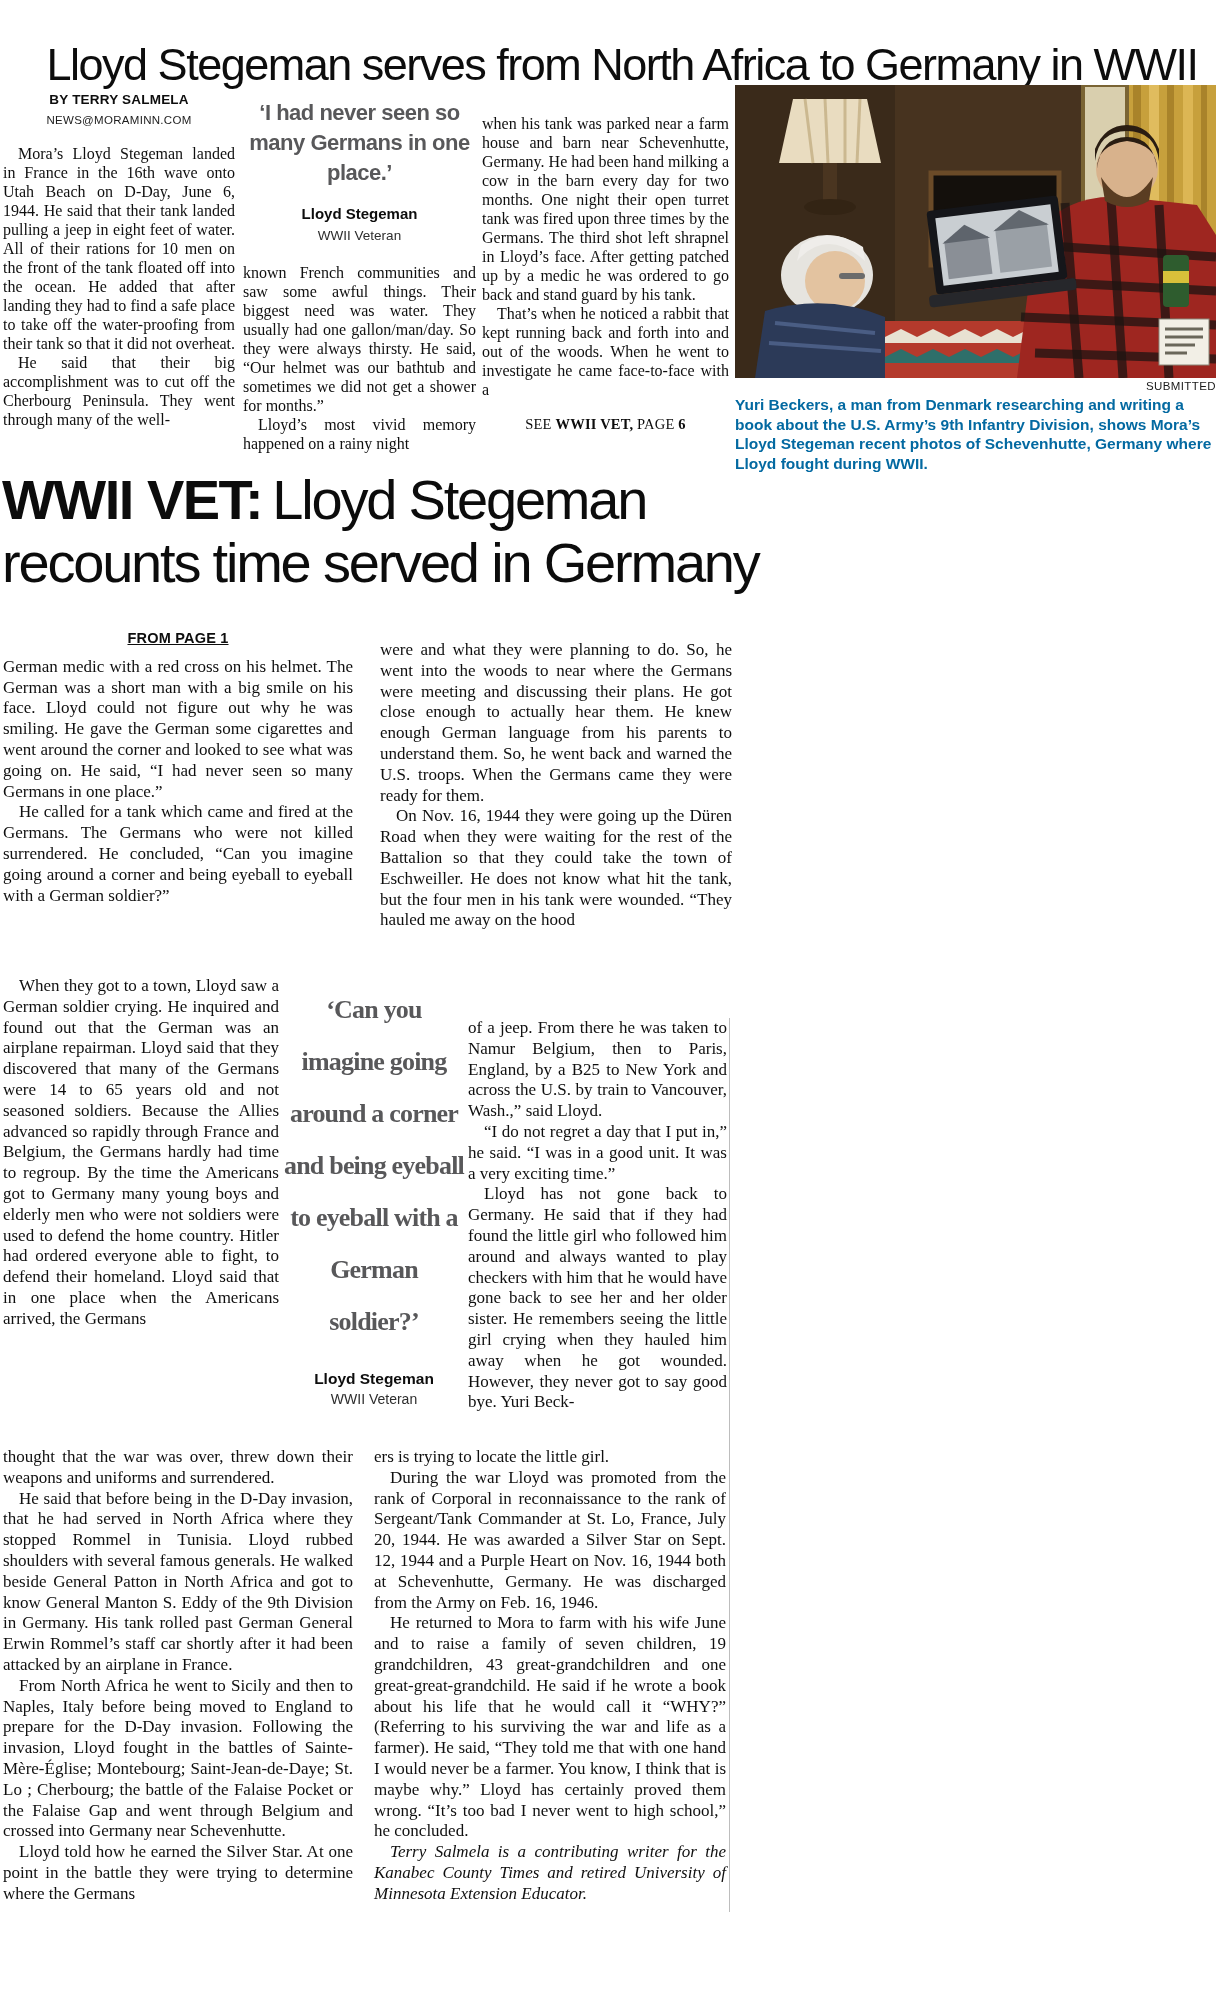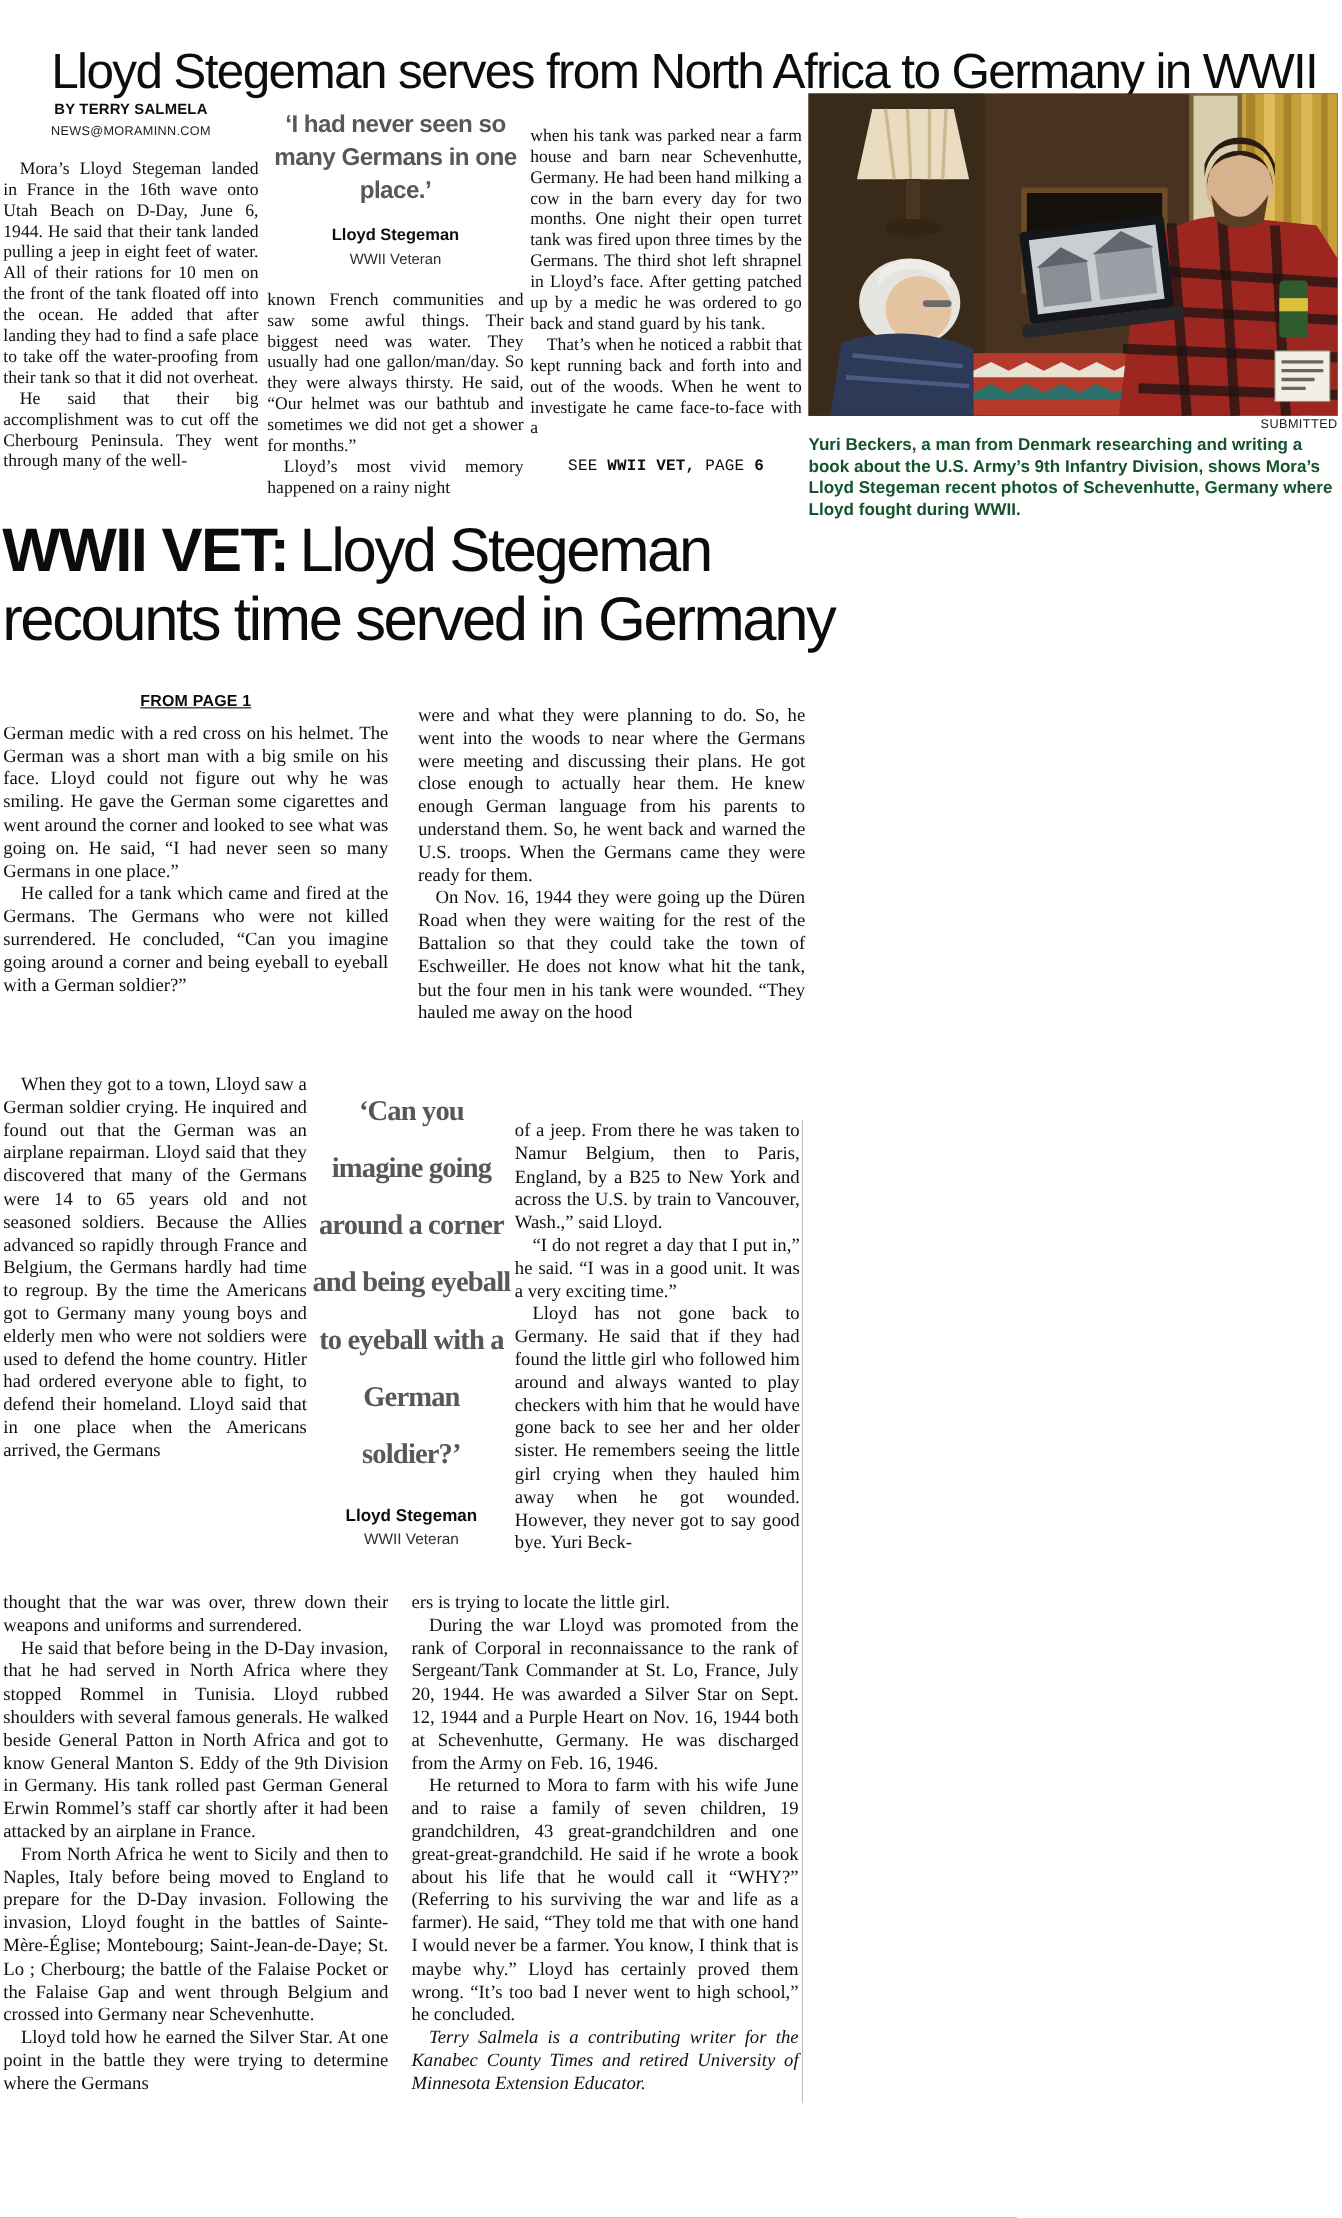--- a/index.html
+++ b/index.html
@@ -35,34 +35,34 @@
   .pq .name{font-weight:700;font-size:15px;color:#0d0d0d;margin-top:16px;}
   .pq .role{font-size:13.5px;color:#2d2d2d;margin-top:3px;}
   .pq1{margin:8px 0 18px 0;}
   .pq1 .q{font-size:22px;line-height:30px;letter-spacing:-.5px;}
   .pq2{position:absolute;left:284px;top:984px;width:180px;}
   .pq2 .q{font-size:26px;line-height:52px;letter-spacing:-.8px;font-family:Liberation Serif, serif;}
   .pq2 .name{margin-top:22px;font-size:15.5px;}
   .pq2 .role{font-size:14px;}
 
   
-  .see{text-align:center;font-family:Liberation Mono, monospace;font-size:14.5px;
+  .see{text-align:center;font-family:Liberation Serif, serif;font-size:14.5px;
        margin-top:16px;letter-spacing:.2px;color:#0d0d0d;}
   .see .b{font-weight:700;}
 
   .from-page{text-align:center;font-family:"Liberation Sans",sans-serif;font-weight:700;
     font-size:14.5px;letter-spacing:.2px;margin-bottom:8px;color:#0d0d0d;text-decoration:underline;}
 
   
   .photo{position:absolute;left:735px;top:85px;width:481px;height:293px;background:#2d2218;}
   .photo svg{display:block;width:100%;height:100%;}
   .credit{position:absolute;left:735px;top:380px;width:481px;text-align:right;
     font-family:"Liberation Sans",sans-serif;font-size:11.5px;letter-spacing:.4px;color:#1a1a1a;}
   .caption{position:absolute;left:735px;top:395px;width:483px;
-    font-family:"Liberation Sans",sans-serif;font-weight:700;font-size:15.5px;line-height:19.5px;color:#14532d;}
+    font-family:"Liberation Sans",sans-serif;font-weight:700;font-size:15.5px;line-height:19.5px;color:#0369a1;}
 
   .vrule{position:absolute;left:729px;top:1018px;width:1px;height:894px;background:#bdbdbd;}
 </style>
 </head>
 <body>
 
 <div class="page">
 
   <h1 class="headline1">Lloyd Stegeman serves from North Africa to Germany in WWII</h1>
 

